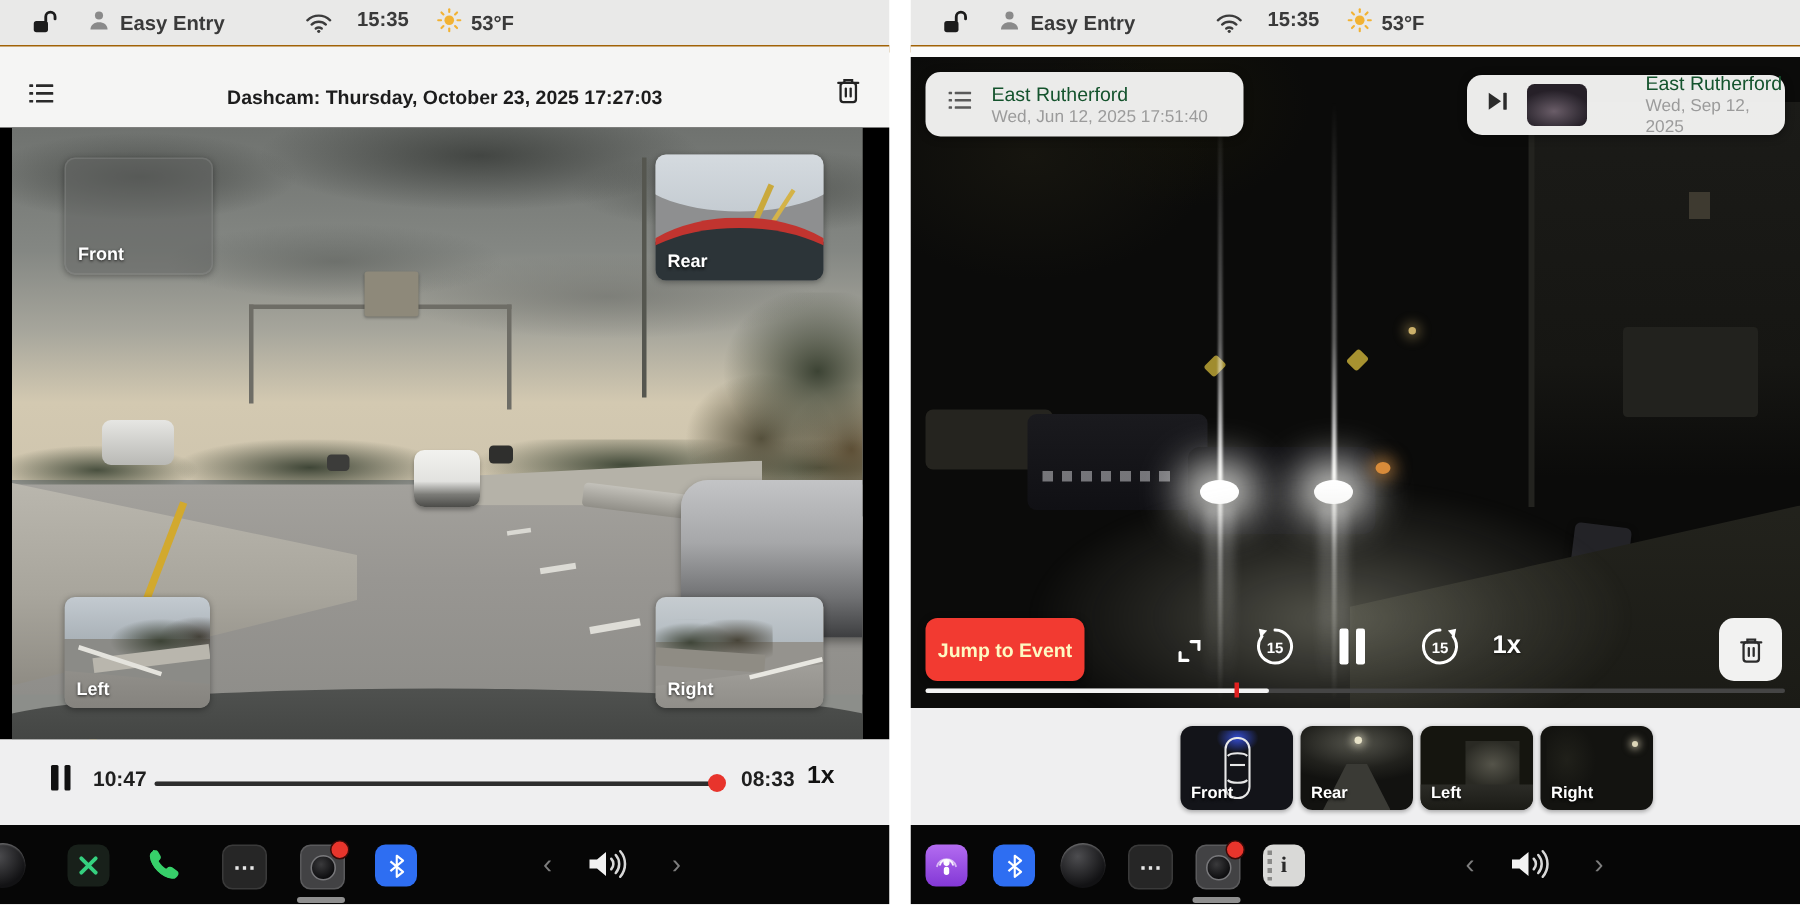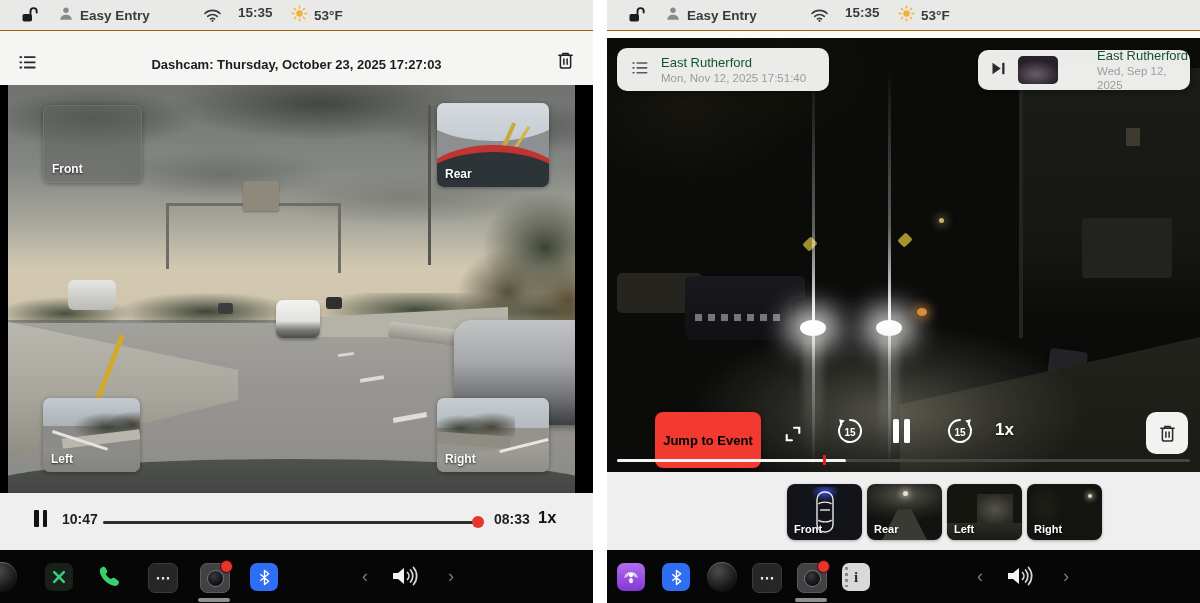--- a/index.html
+++ b/index.html
@@ -41,23 +41,23 @@
       align-items:center;justify-content:center;}
   .dk-ind{position:absolute;bottom:1px;width:32px;height:4px;border-radius:2px;background:#8f8f8f;}
   .chev{position:absolute;top:16px;font-size:18px;color:#7d7d7d;line-height:20px;}
 
   
   .pill{position:absolute;background:rgba(245,245,244,.96);border-radius:10px;display:flex;
         align-items:center;box-shadow:0 1px 6px rgba(0,0,0,.4);}
   .pill-title{font-size:13px;font-weight:400;color:#14532d;line-height:16px;}
   .pill-sub{font-size:11.5px;font-weight:500;color:#9b9b9b;line-height:14px;}
 
-  .jump-btn{position:absolute;left:10px;top:374px;width:106px;height:56px;background:#f23a31;
-            border-radius:8px;color:#000000;font-size:13px;font-weight:700;display:flex;
-            align-items:center;justify-content:center;cursor:pointer;box-shadow:0 1px 5px rgba(0,0,0,.4);margin-left:38px;}
+  .jump-btn{position:absolute;left:10px;top:374px;width:106px;height:42px;background:#f23a31;
+            border-radius:8px;color:#fef9c3;font-size:13px;font-weight:700;display:flex;
+            align-items:center;justify-content:center;cursor:pointer;box-shadow:0 1px 5px rgba(0,0,0,.4);}
   .rv-ctl{position:absolute;top:380px;display:flex;align-items:center;justify-content:center;cursor:pointer;}
   .rv-speed{color:#fff;font-size:17px;font-weight:700;text-shadow:0 1px 2px rgba(0,0,0,.6);}
   .rv-trash{position:absolute;right:12px;top:374px;width:42px;height:42px;border-radius:10px;
             background:#f2f2f1;display:flex;align-items:center;justify-content:center;cursor:pointer;}
   .rv-prog{position:absolute;left:10px;right:10px;bottom:7px;height:10px;cursor:pointer;}
   .rv-prog-line{position:absolute;top:4px;left:0;right:0;height:2.5px;background:#454545;border-radius:2px;}
   .rv-prog-fill{position:absolute;top:4px;left:0;height:2.5px;background:#f3f3f3;border-radius:2px;}
   .rv-prog-marker{position:absolute;top:0;width:2.5px;height:10px;background:#e02020;}
 
   
@@ -396,21 +396,21 @@
               <rect x="1.5" y="3.4" width="2.4" height="1.7" rx=".4"></rect>
               <rect x="5.8" y="3.4" width="11.5" height="1.7" rx=".4"></rect>
               <rect x="1.5" y="8.5" width="2.4" height="1.7" rx=".4"></rect>
               <rect x="5.8" y="8.5" width="11.5" height="1.7" rx=".4"></rect>
               <rect x="1.5" y="13.6" width="2.4" height="1.7" rx=".4"></rect>
               <rect x="5.8" y="13.6" width="11.5" height="1.7" rx=".4"></rect>
             </svg>
         </span>
         <span>
           <div class="pill-title">East Rutherford</div>
-          <div class="pill-sub">Mon, Nov 12, 2025 17:51:40</div>
+          <div class="pill-sub">Wed, Jun 12, 2025 17:51:40</div>
         </span>
       </div>
 
       <div class="pill" style="left:371px;top:12px;width:212px;height:40px;">
         <span style="margin:0 10px 0 12px;">
           <svg width="17" height="17" viewBox="0 0 17 17">
               <path d="M2.5 2.8l8.2 5.7-8.2 5.7z" fill="#2b2b2b"></path>
               <rect x="12.2" y="2.8" width="2.3" height="11.4" rx=".6" fill="#2b2b2b"></rect>
             </svg>
         </span>

